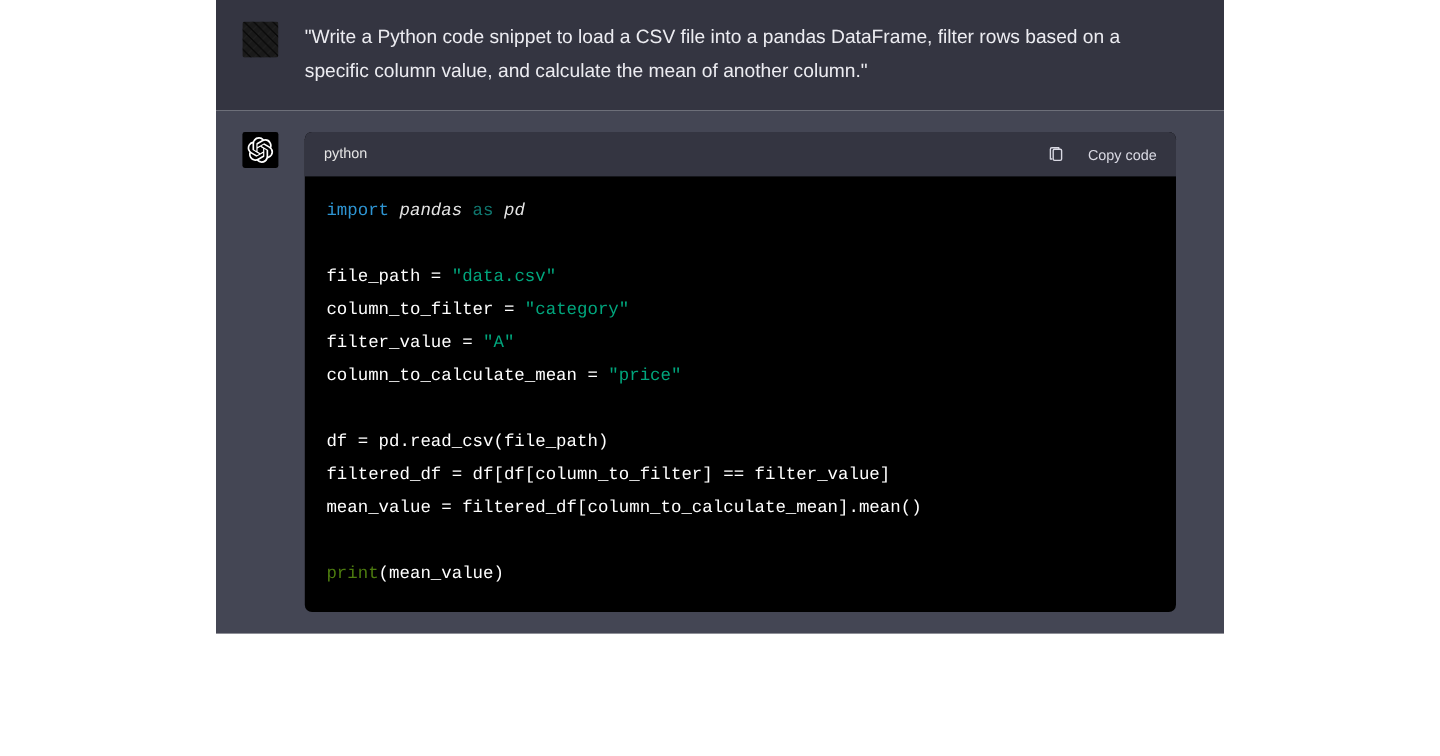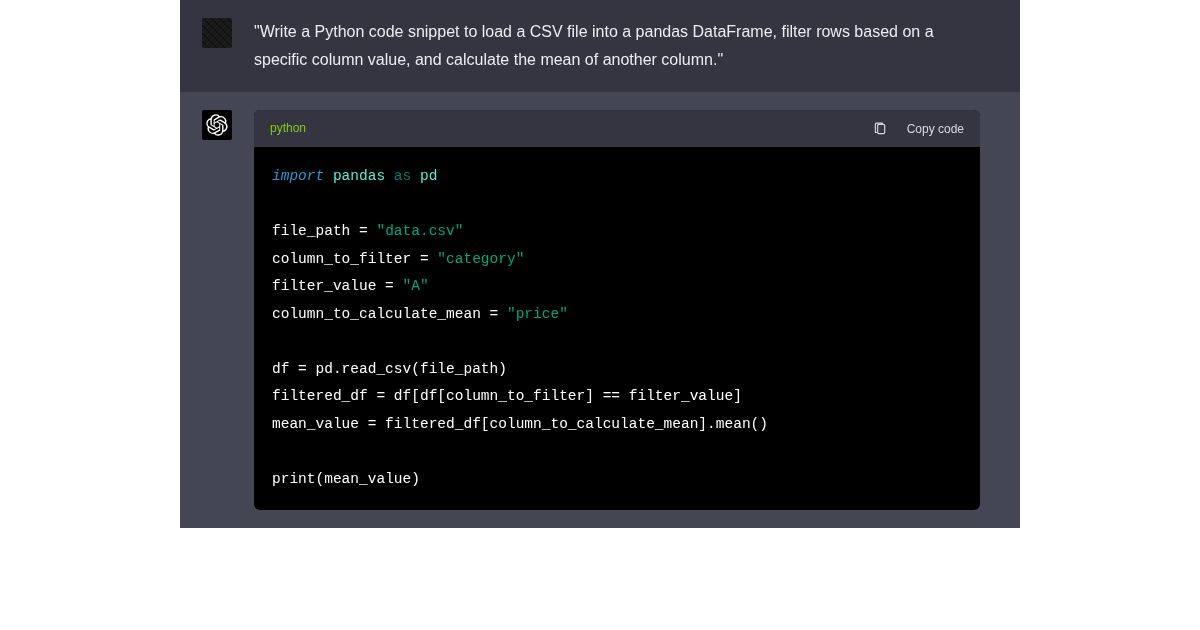--- a/index.html
+++ b/index.html
@@ -76,21 +76,21 @@
     .code-header {
       background: #343541;
       display: flex;
       justify-content: space-between;
       align-items: center;
       padding: 8px 16px;
       font-size: 12px;
       color: #d9d9e3;
     }
     .code-lang {
-      color: #84cc16;
+      color: #e5e5e5;
       text-align: center;
     }
     .copy-button {
       display: flex;
       align-items: center;
       gap: 20px;
       background: transparent;
       border: none;
       color: #d9d9e3;
       font-size: 12px;
@@ -101,25 +101,25 @@
       display: inline-flex;
     }
     .code-content {
       padding: 16px 18px;
       font-family: "SFMono-Regular", Consolas, "Liberation Mono", Menlo, monospace;
       font-size: 14.5px;
       line-height: 1.9;
       color: #ffffff;
       white-space: pre;
     }
-    .tok-keyword { color: #2e95d3; font-style: italic; }
-    .tok-module { color: #5eead4; }
+    .tok-keyword { color: #2e95d3; }
+    .tok-module { color: #e5e5e5; font-style: italic; }
     .tok-as { color: #0f766e; }
     .tok-string { color: #00a67d; }
-    .tok-builtin { color: #ffffff; }
+    .tok-builtin { color: #4d7c0f; }
     .tok-op { color: #ffffff; }
     .tok-ident { color: #ffffff; }
   </style>
 </head>
 <body>
 
 <div class="chat-container">
 
   <div class="message-row user-row">
     <div class="avatar user-avatar"></div>

